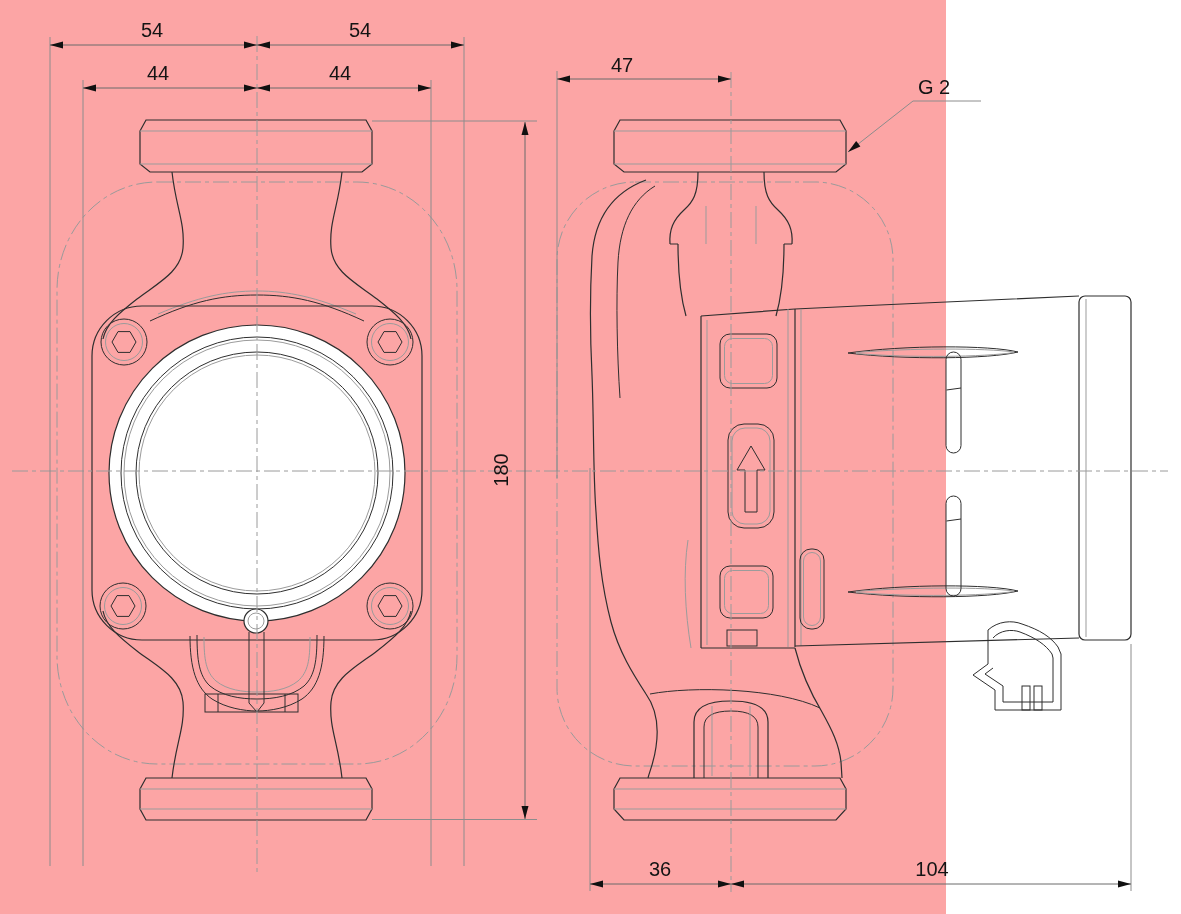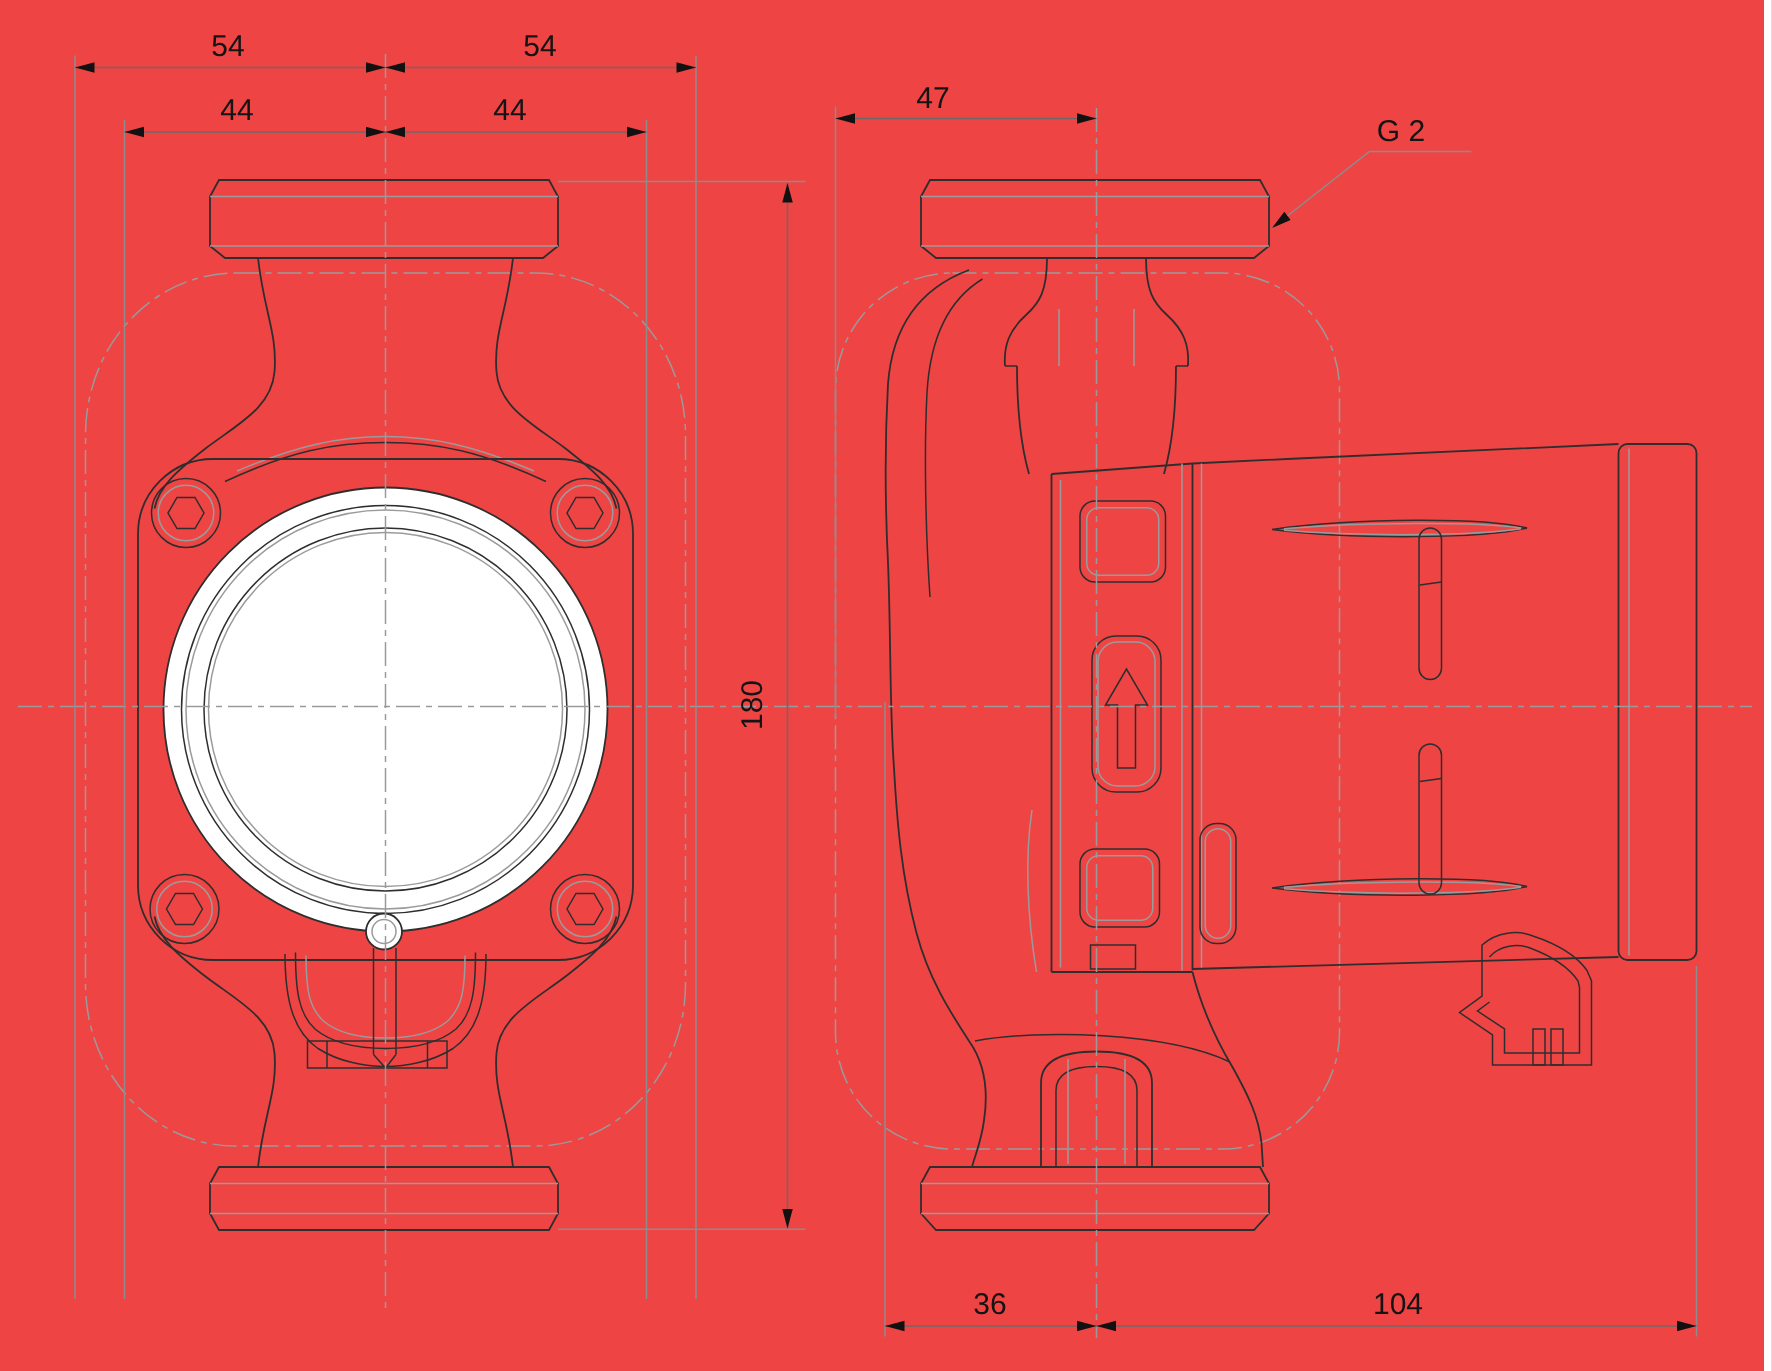--- a/index.html
+++ b/index.html
@@ -1,16 +1,16 @@
 <!DOCTYPE html>
 <html><head>
 <meta charset="utf-8">
 <style>
   html,body{margin:0;padding:0;background:#ffffff;}
-  .page{width:1176px;height:914px;background:#ef4444;position:relative;font-family:"Liberation Sans",sans-serif;}
+  .page{width:946px;height:914px;background:#fca5a5;position:relative;font-family:"Liberation Sans",sans-serif;}
   svg{display:block;}
   svg text{font-family:"Liberation Sans","DejaVu Sans",sans-serif;font-size:20px;fill:#141414;}
   .ln{stroke:#2e2e2e;stroke-width:1.2;fill:none;}
   .ln-thin{stroke:#2e2e2e;stroke-width:1;fill:none;}
   .gray{stroke:#9b9b9b;stroke-width:1;fill:none;}
   .dim{stroke:#6a6a6a;stroke-width:1;fill:none;}
   .ext{stroke:#8c8c8c;stroke-width:1;fill:none;}
   .cl{stroke:#9a9a9a;stroke-width:1;fill:none;stroke-dasharray:16 4 4 4;}
   .arr{fill:#111;stroke:none;}
   .whitefill{fill:#ffffff;}

